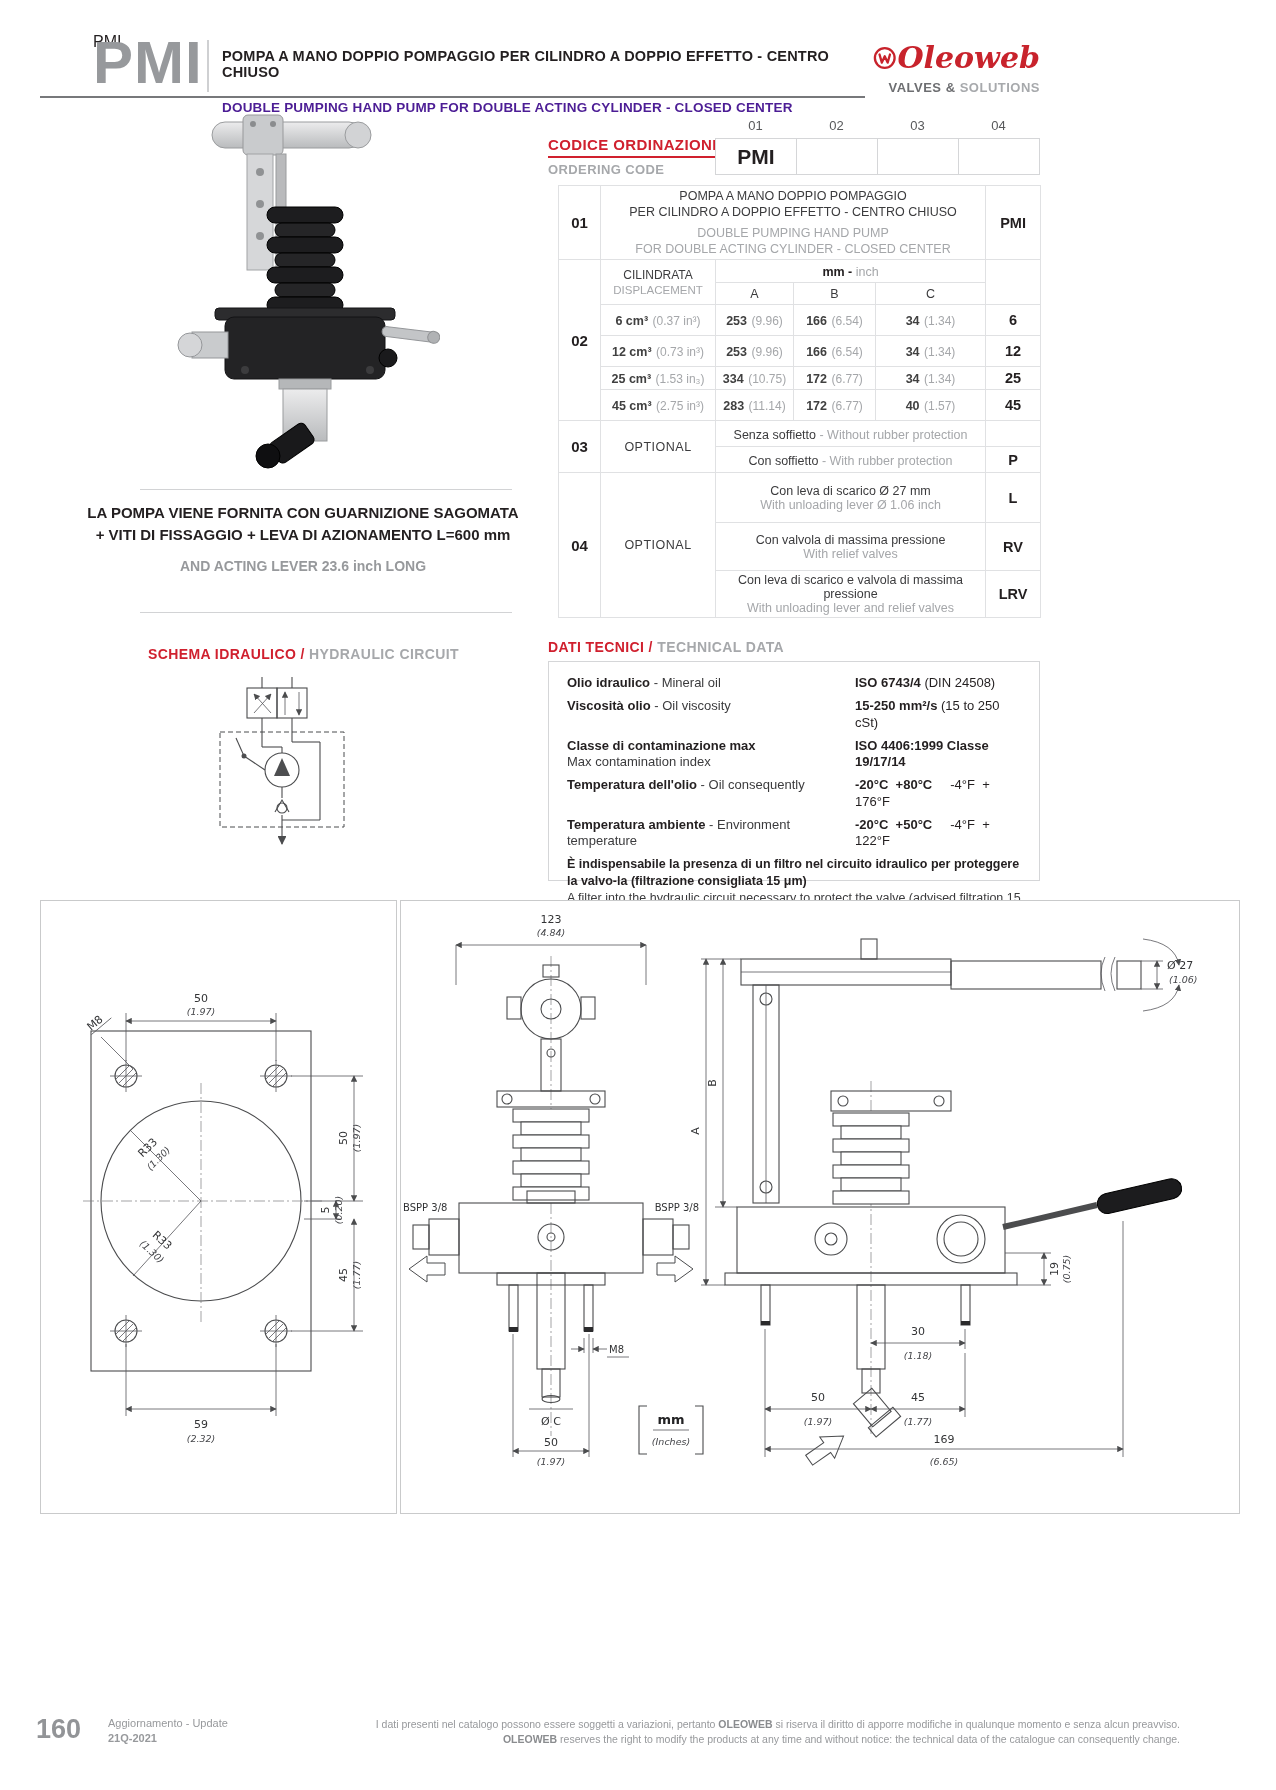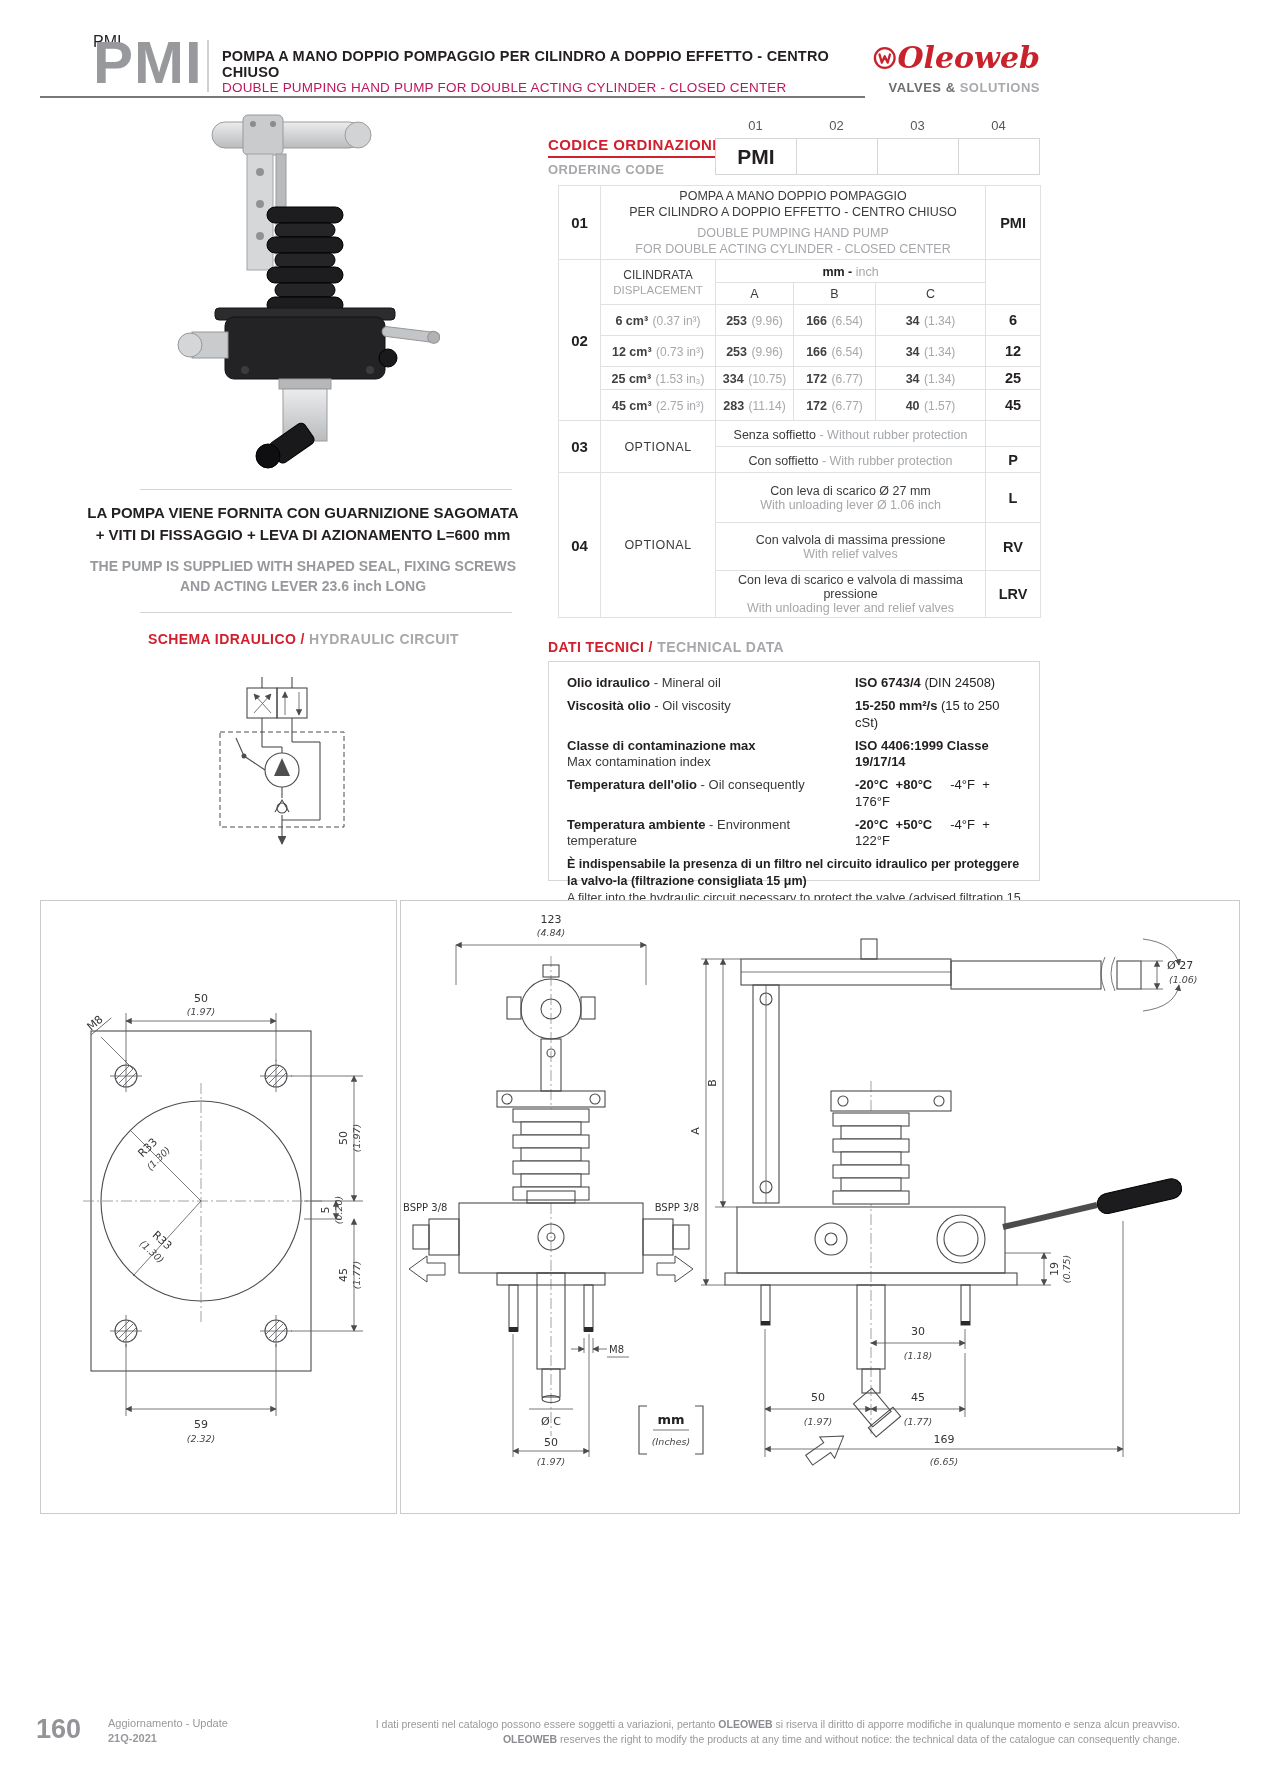--- a/index.html
+++ b/index.html
@@ -4,21 +4,21 @@
 <style>
   html,body{margin:0;padding:0;background:#ffffff;}
   .page{position:relative;width:1276px;height:1790px;background:#fff;overflow:hidden;
         font-family:"Liberation Sans",sans-serif;color:#231f20;}
   .abs{position:absolute;}
 
   
   .pmi-big{font-size:60px;font-weight:bold;color:#97999c;letter-spacing:1px;line-height:1;}
   .hdr-div{width:2px;height:52px;background:#cfd0d2;}
   .hdr-it{font-size:14.5px;font-weight:bold;color:#231f20;letter-spacing:.2px;}
-  .hdr-en{font-size:13.5px;font-weight:normal;color:#be185d;letter-spacing:.2px;margin-top:0;}
+  .hdr-en{font-size:13.5px;font-weight:bold;color:#4c1d95;letter-spacing:.2px;margin-top:20px;}
   .hdr-rule{height:2px;background:#77787b;}
   .logo-script{font-family:"DejaVu Serif",serif;font-style:italic;font-weight:bold;
                font-size:30px;color:#c8232c;line-height:1;}
   .logo-tag{font-size:13px;letter-spacing:.5px;}
   .logo-tag b{color:#6d6e71;} .logo-tag span{color:#a7a9ac;font-weight:bold;}
 
   
   .ord-it{display:inline-block;font-size:15px;font-weight:bold;color:#d0202e;
           border-bottom:2px solid #d0202e;padding-bottom:3px;letter-spacing:.4px;}
   .ord-en{font-size:13px;font-weight:bold;color:#a6a8ab;margin-top:4px;letter-spacing:.4px;}
@@ -305,27 +305,26 @@
   </tbody>
     </table>
 
   <div class="abs sup-div" style="left:140px;top:489px;width:372px;"></div>
   <div class="abs" style="left:68px;top:502px;width:470px;">
     <div class="sup-it">
       <div>LA POMPA VIENE FORNITA CON GUARNIZIONE SAGOMATA</div>
       <div>+ VITI DI FISSAGGIO + LEVA DI AZIONAMENTO L=600 mm</div>
     </div>
     <div class="sup-en">
-      <div>THE PUMP IS SUPPLIED WITH SHAPED SEAL, FIXING SCREWS</div>
       <div>AND ACTING LEVER 23.6 inch LONG</div>
     </div>
   </div>
   <div class="abs sup-div" style="left:140px;top:612px;width:372px;"></div>
 
-  <div class="abs sec-h" style="left:148px;top:631px;">
+  <div class="abs sec-h" style="left:148px;top:646px;">
     <span class="r">SCHEMA IDRAULICO /</span><span class="g"> HYDRAULIC CIRCUIT</span>
   </div>
   <svg class="abs" style="left:192px;top:672px;" width="190" height="200" viewBox="0 0 190 200">
     <rect x="55" y="16" width="30" height="30" class="dln"></rect>
     <rect x="85" y="16" width="30" height="30" class="dln"></rect>
     <line x1="62" y1="41" x2="79" y2="22" class="dim" marker-end="url(#arr)"></line>
     <line x1="79" y1="41" x2="62" y2="22" class="dim" marker-end="url(#arr)"></line>
     <line x1="93" y1="43" x2="93" y2="20" class="dim" marker-end="url(#arr)"></line>
     <line x1="107" y1="20" x2="107" y2="43" class="dim" marker-end="url(#arr)"></line>
     <line x1="70" y1="16" x2="70" y2="5" class="dln"></line>

